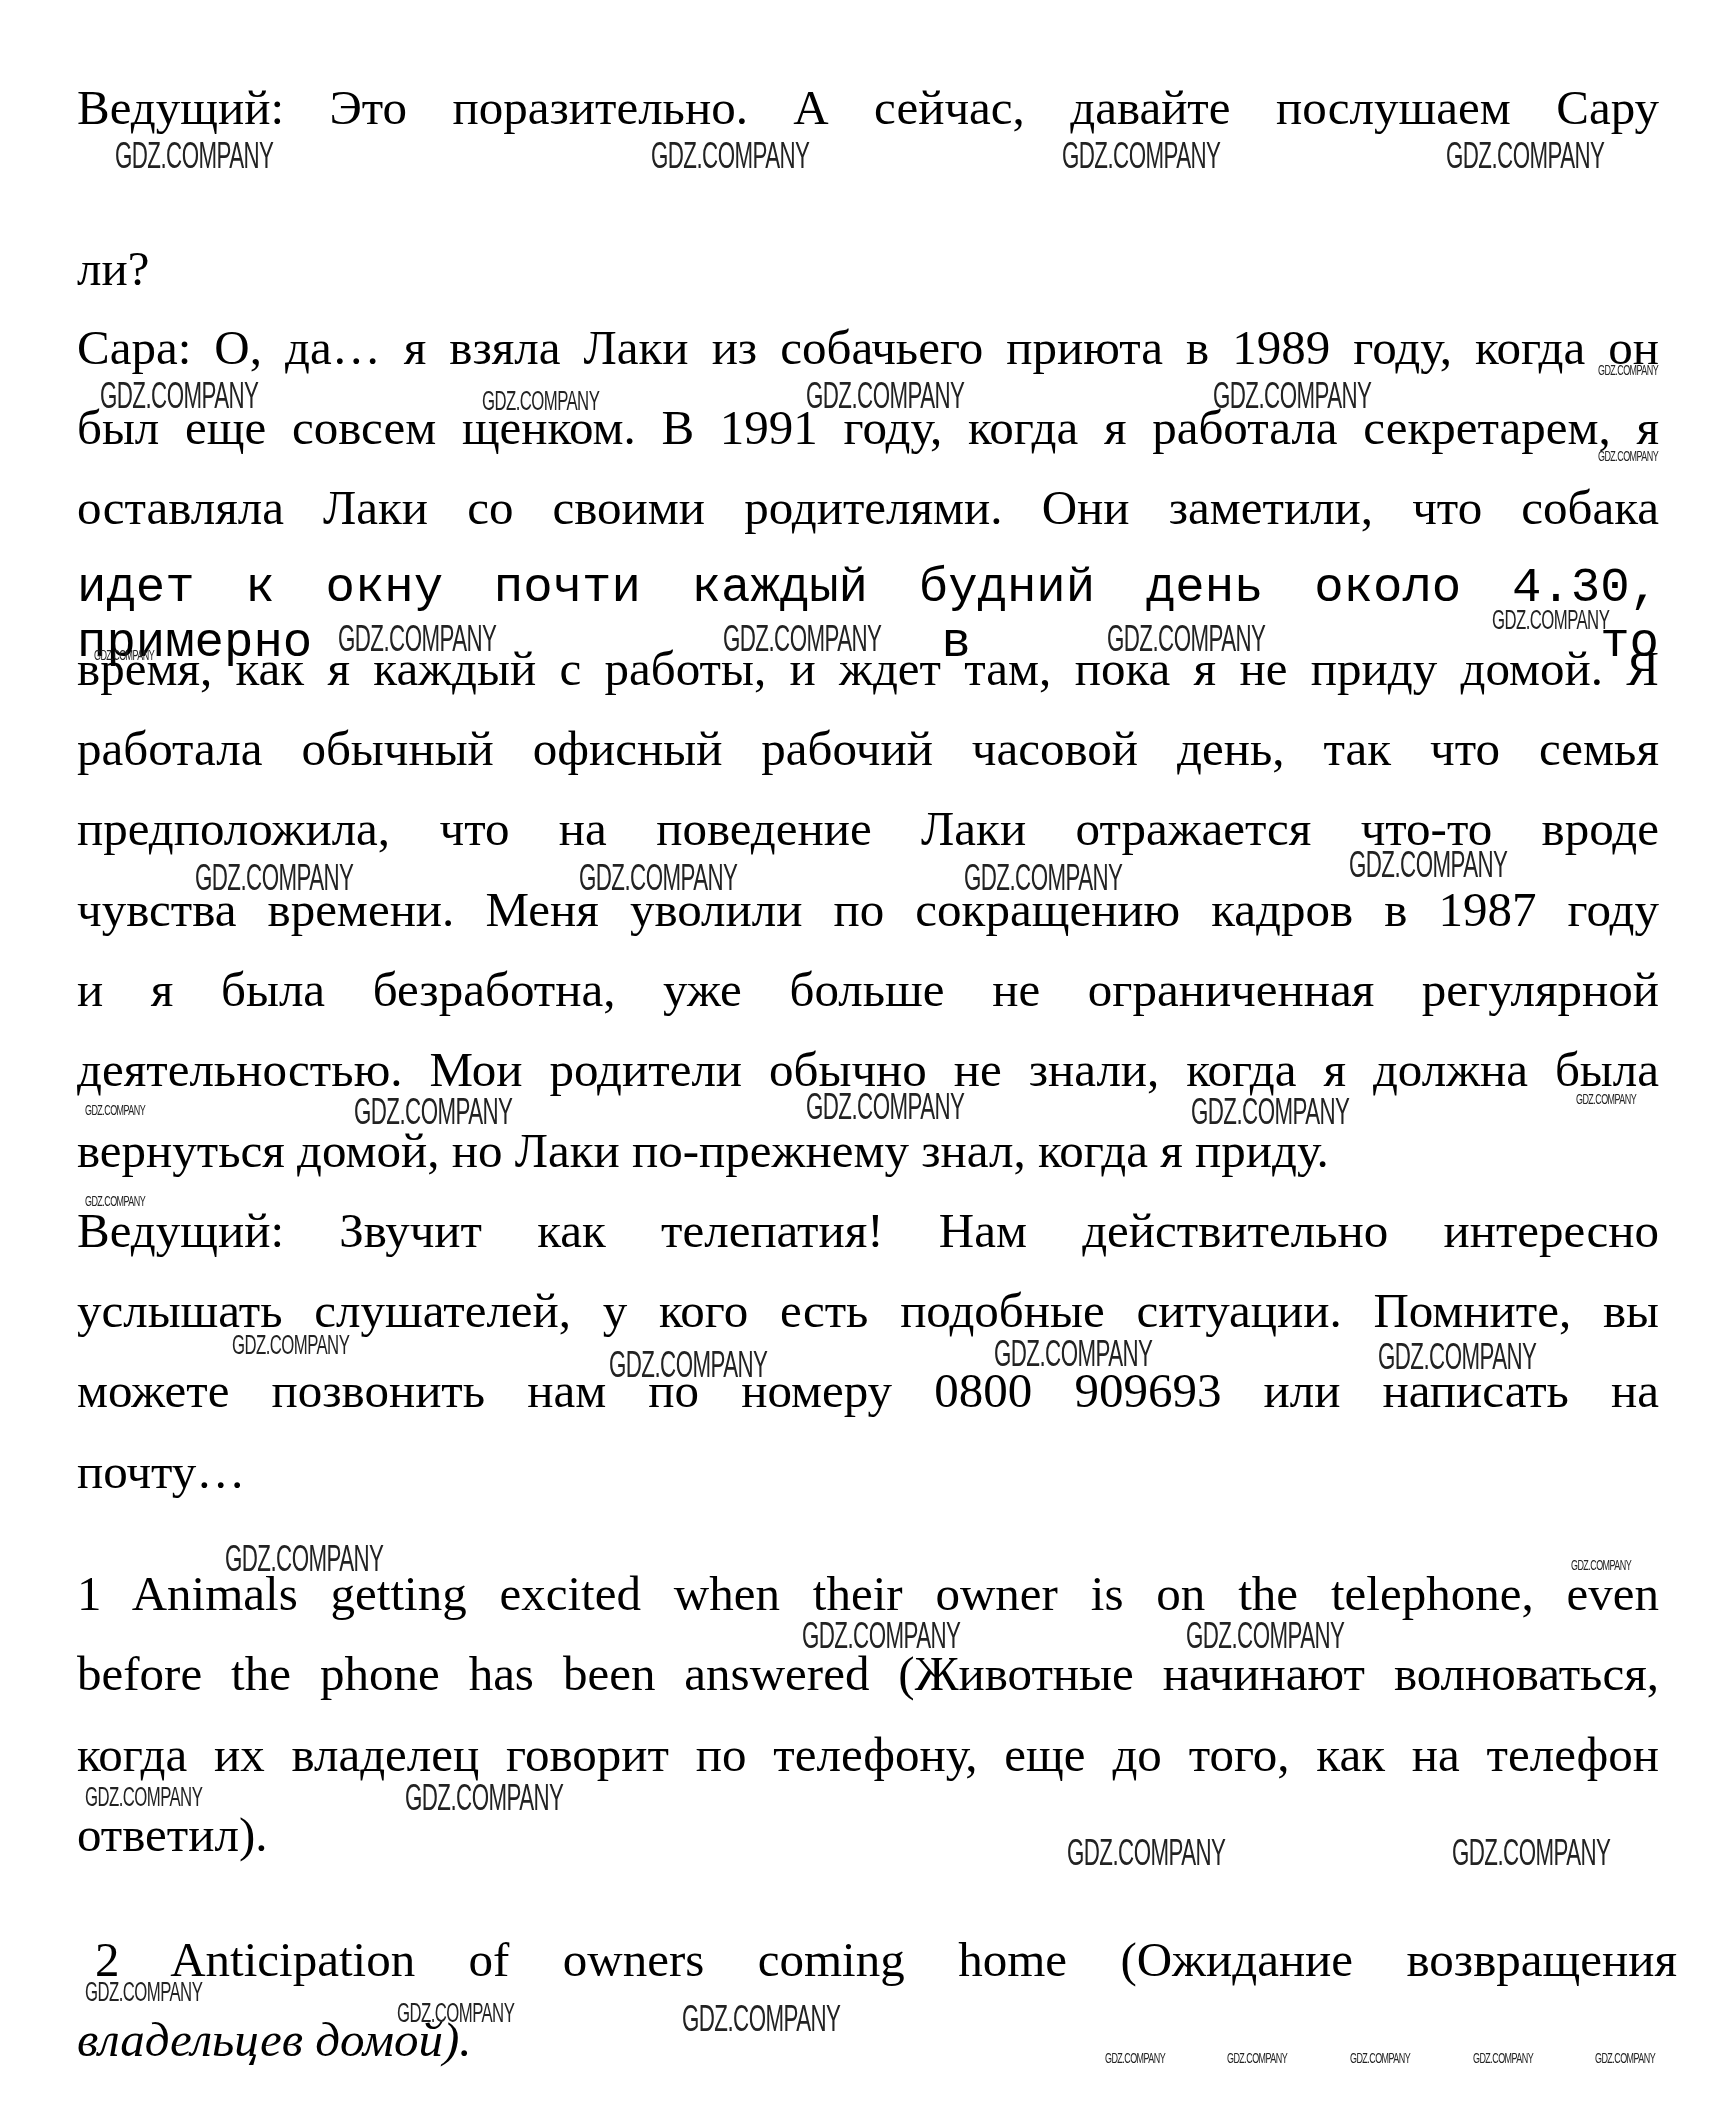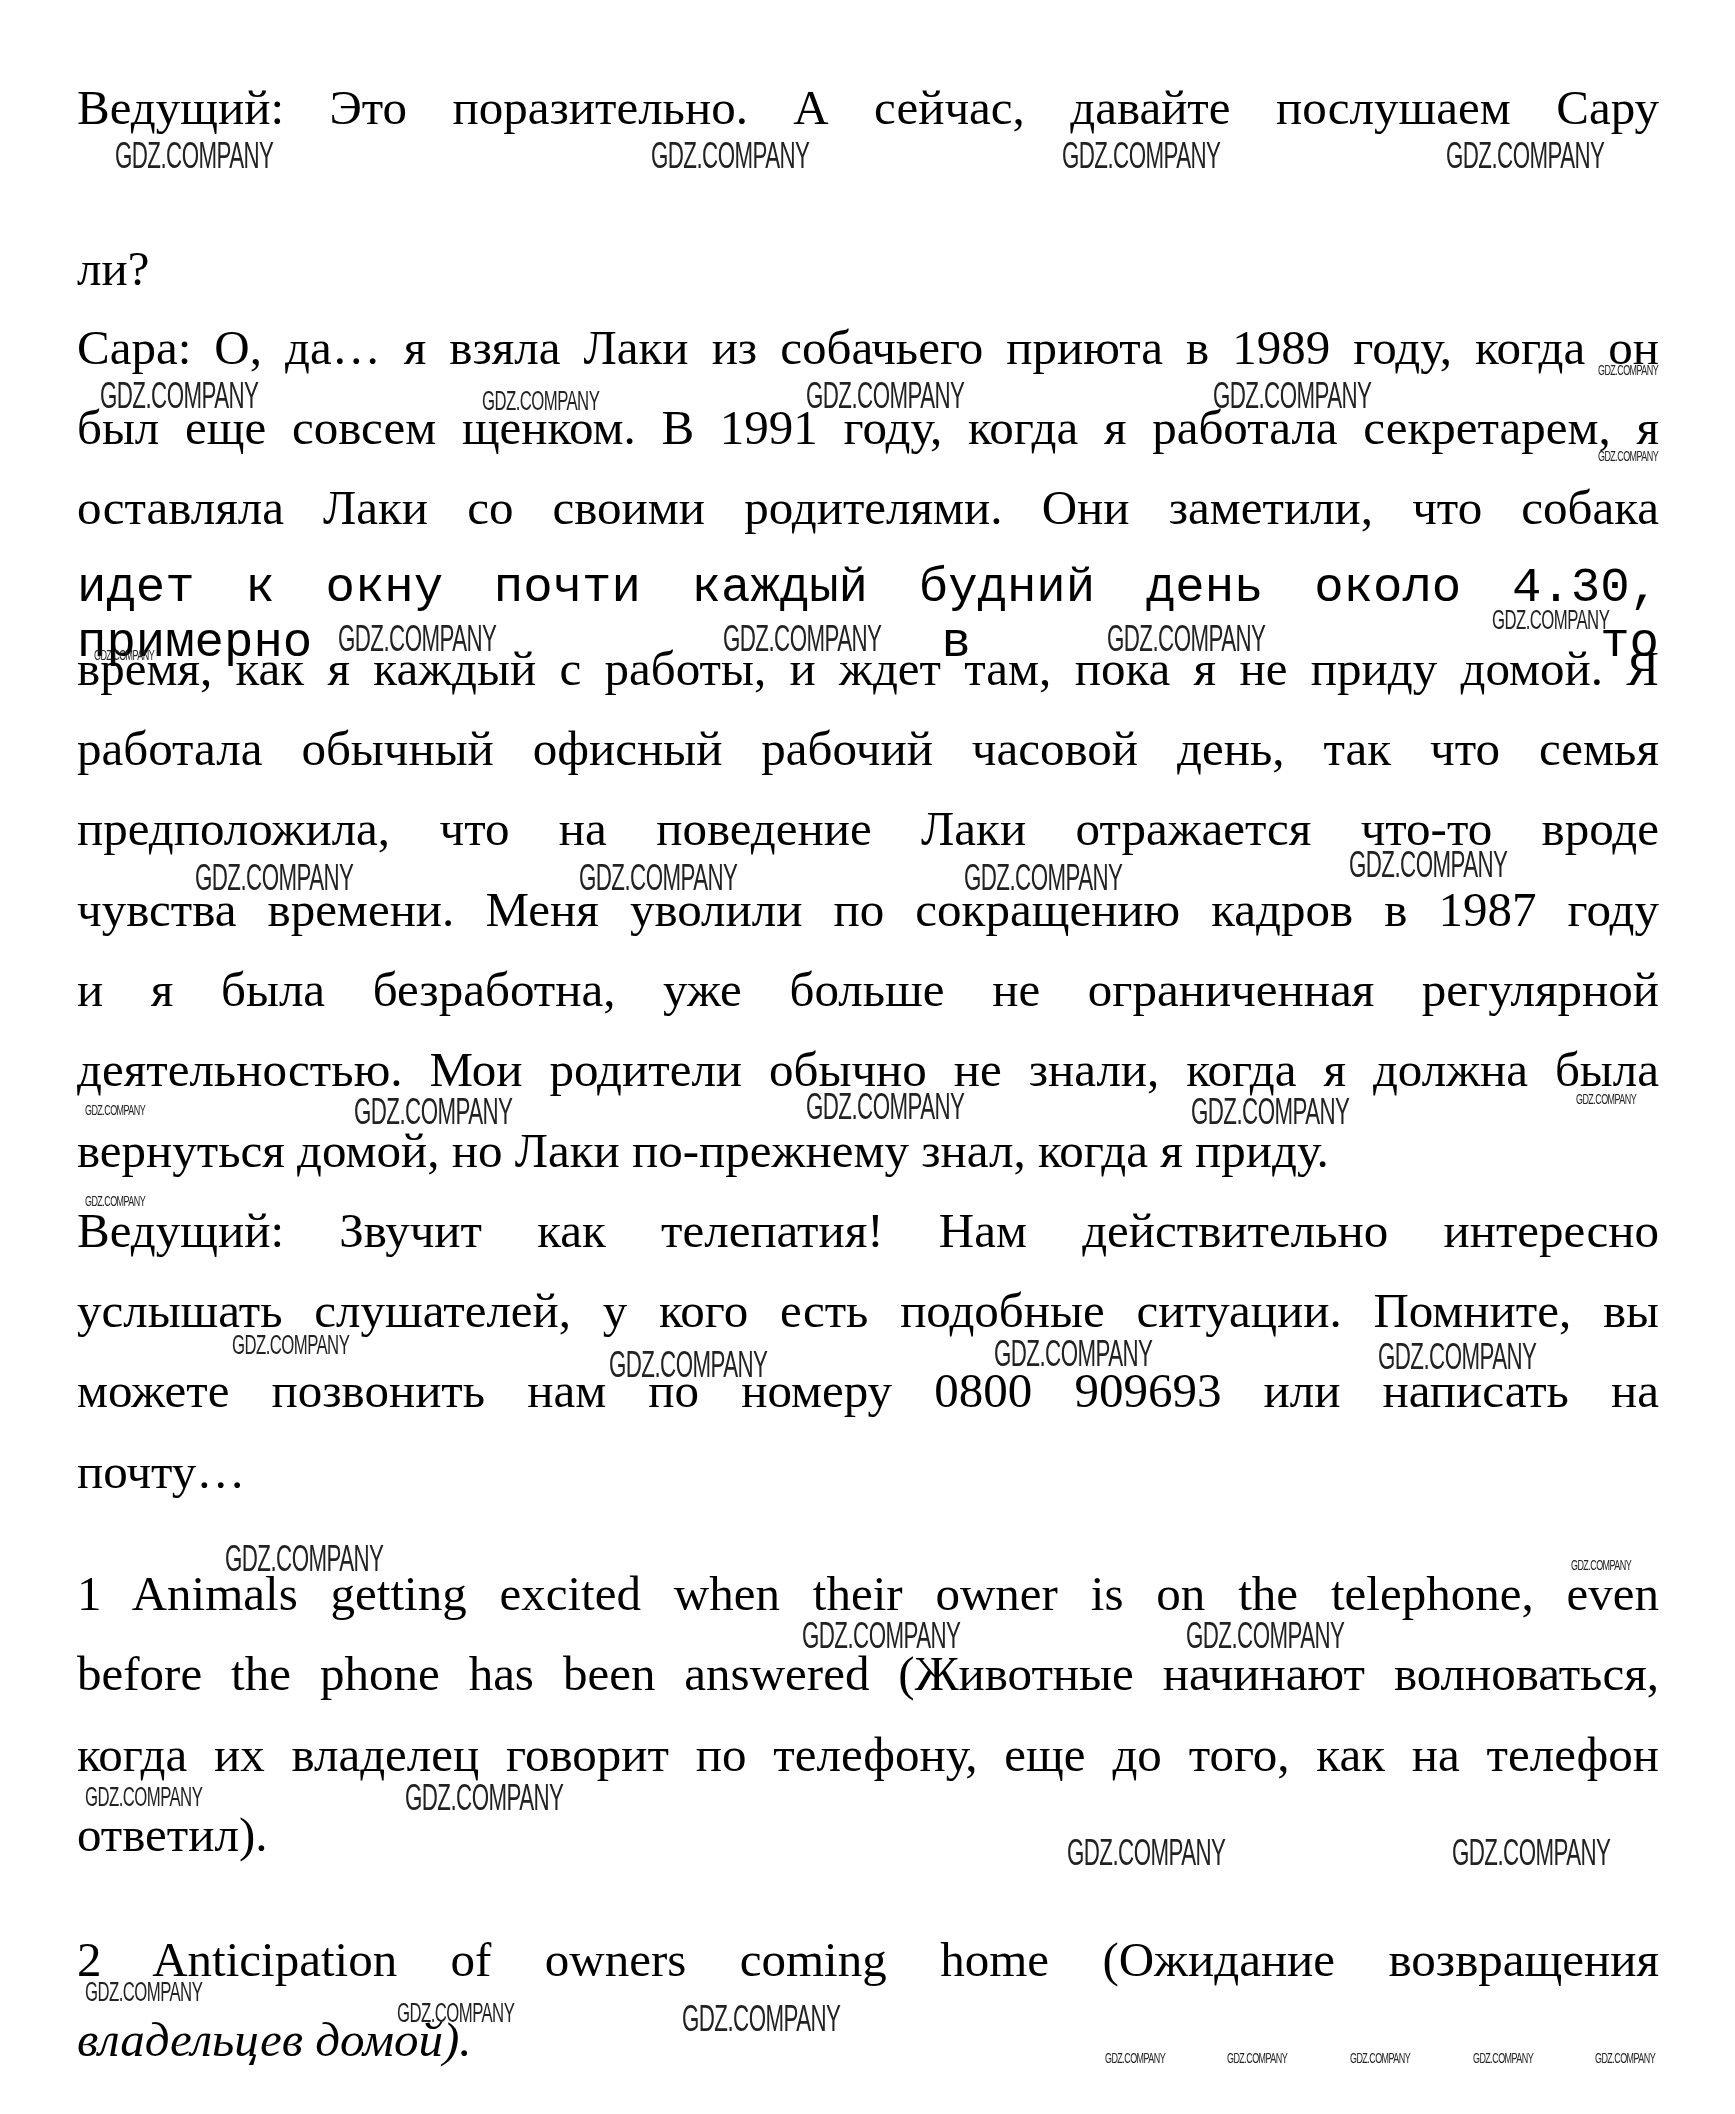--- a/index.html
+++ b/index.html
@@ -40,21 +40,21 @@
   <div class="line just" style="top: 1042px; white-space: normal; height: 55px; overflow: visible;">деятельностью. Мои родители обычно не знали, когда я должна была</div>
   <div class="line" style="top: 1123px; white-space: nowrap;">вернуться домой, но Лаки по-прежнему знал, когда я приду.</div>
   <div class="line just" style="top: 1203px; white-space: normal; height: 55px; overflow: visible;">Ведущий: Звучит как телепатия! Нам действительно интересно</div>
   <div class="line just" style="top: 1283px; white-space: normal; height: 55px; overflow: visible;">услышать слушателей, у кого есть подобные ситуации. Помните, вы</div>
   <div class="line just" style="top: 1363px; white-space: normal; height: 55px; overflow: visible;">можете позвонить нам по номеру 0800 909693 или написать на</div>
   <div class="line" style="top: 1444px; white-space: nowrap;">почту…</div>
   <div class="line just" style="top: 1566px; white-space: normal; height: 55px; overflow: visible;">1 Animals getting excited when their owner is on the telephone, even</div>
   <div class="line just" style="top: 1646px; white-space: normal; height: 55px; overflow: visible;">before the phone has been answered (Животные начинают волноваться,</div>
   <div class="line just" style="top: 1727px; white-space: normal; height: 55px; overflow: visible;">когда их владелец говорит по телефону, еще до того, как на телефон</div>
   <div class="line" style="top: 1807px; white-space: nowrap;">ответил).</div>
-  <div class="line just" style="top: 1932px; white-space: normal; height: 55px; overflow: visible;">2 Anticipation of owners coming home (Ожидание возвращения</div>
+  <div class="line just" style="top: 1932px; white-space: normal; height: 55px; overflow: visible; margin-left: 18px;">2 Anticipation of owners coming home (Ожидание возвращения</div>
   <div class="line" style="top: 2012px; white-space: nowrap; font-style: italic;">владельцев домой).</div>
 
   <div class="wm wm-l" style="left:115px;top:135px">GDZ.COMPANY</div>
   <div class="wm wm-l" style="left:651px;top:135px">GDZ.COMPANY</div>
   <div class="wm wm-l" style="left:1062px;top:135px">GDZ.COMPANY</div>
   <div class="wm wm-l" style="left:1446px;top:135px">GDZ.COMPANY</div>
 
   <div class="wm wm-l" style="left:100px;top:375px">GDZ.COMPANY</div>
   <div class="wm wm-m" style="left:482px;top:386px">GDZ.COMPANY</div>
   <div class="wm wm-l" style="left:806px;top:375px">GDZ.COMPANY</div>

